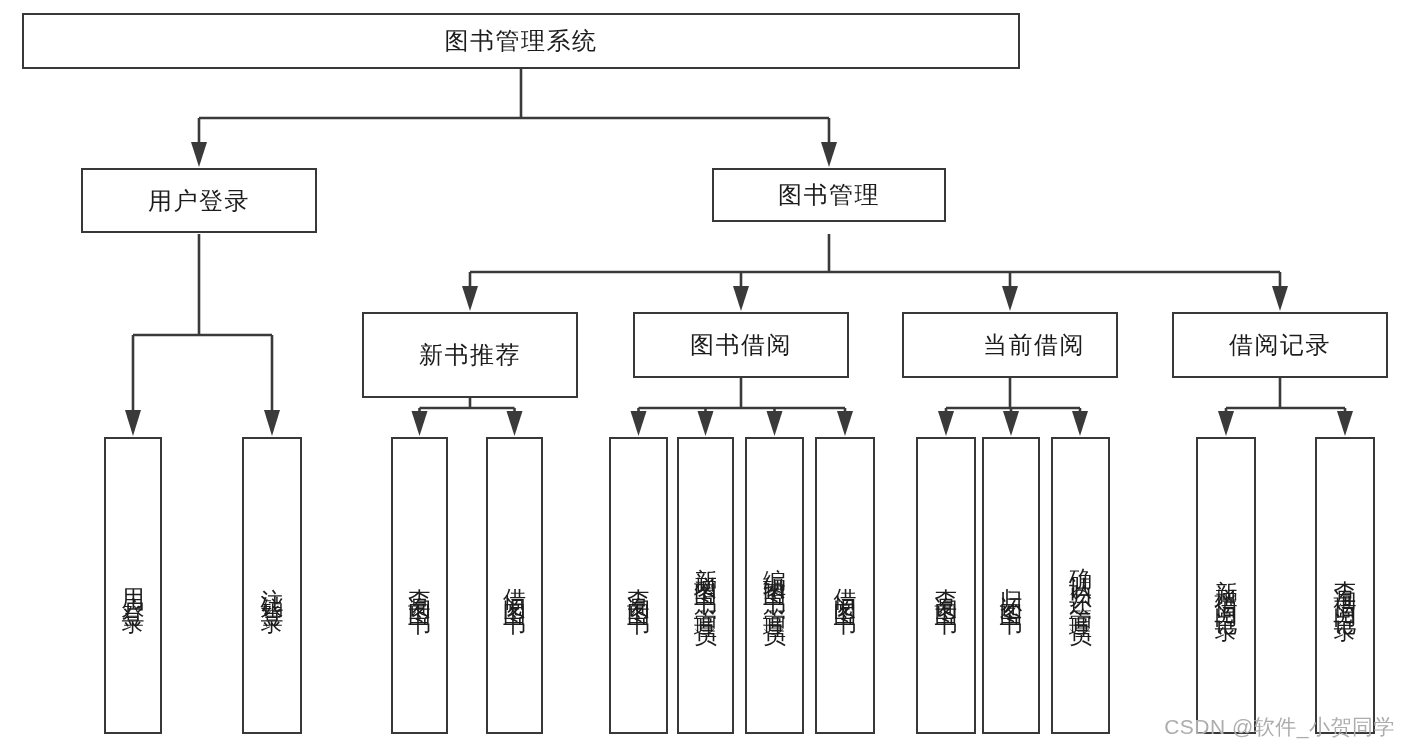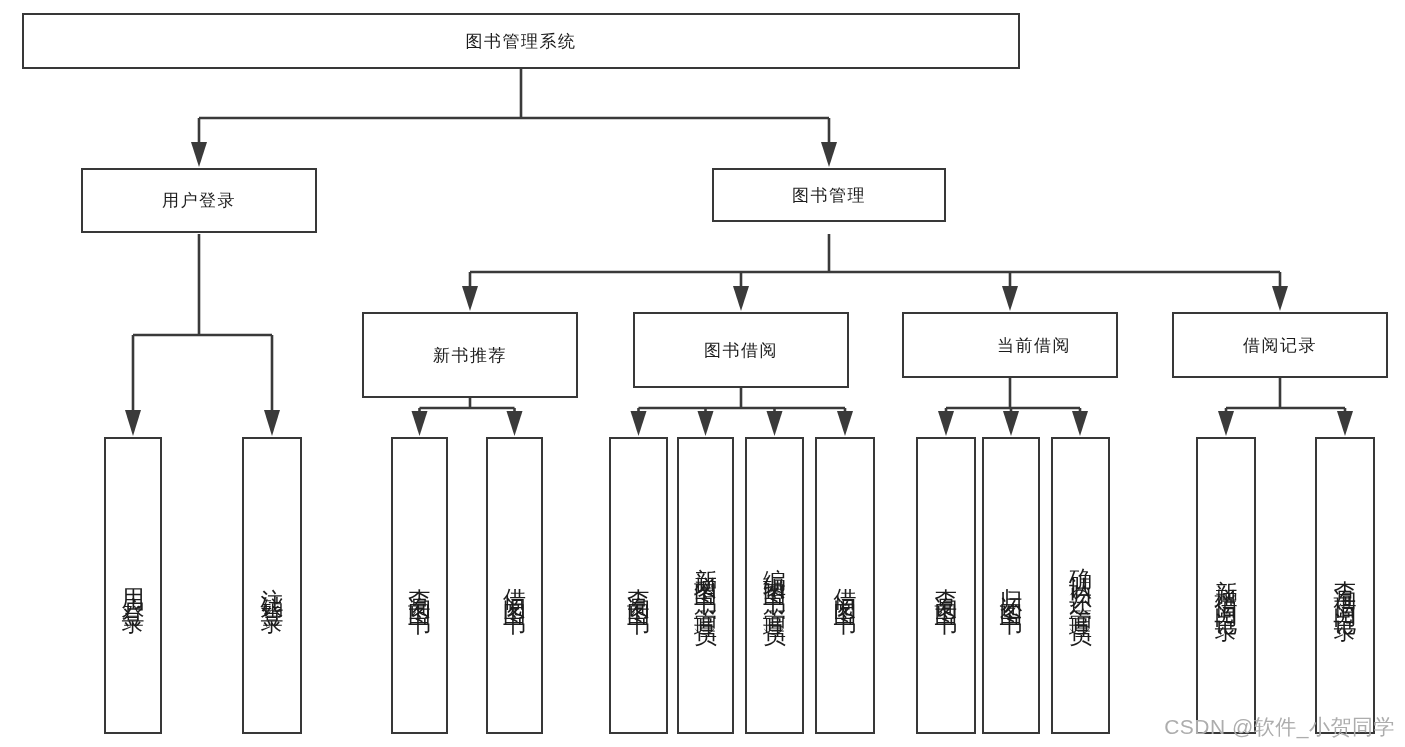--- a/index.html
+++ b/index.html
@@ -21,21 +21,21 @@
     position: absolute;
     background: #ffffff;
     border: 2.5px solid #383838;
     box-sizing: border-box;
     display: flex;
     align-items: center;
     justify-content: center;
     color: #1c1c1c;
     z-index: 2;
   }
-  .hbox { font-size: 17px; letter-spacing: 1.5px; }
+  .hbox { font-size: 24px; letter-spacing: 1.5px; }
   .vbox span {
     writing-mode: vertical-rl;
     text-orientation: mixed;
     font-size: 23px;
     letter-spacing: 8px;
     line-height: 1;
     white-space: nowrap;
   }
   .watermark {
     position: absolute;
@@ -104,21 +104,21 @@
   <div class="node hbox" style="left:81px; top:168px; width:236px; height:65px;">
     <span>用户登录</span>
   </div>
   <div class="node hbox" style="left:712px; top:168px; width:234px; height:54px;">
     <span>图书管理</span>
   </div>
 
   <div class="node hbox" style="left:362px; top:312px; width:216px; height:86px;">
     <span>新书推荐</span>
   </div>
-  <div class="node hbox" style="left:633px; top:312px; width:216px; height:76px;">
+  <div class="node hbox" style="left:633px; top:312px; width:216px; height:66px;">
     <span>图书借阅</span>
   </div>
   <div class="node hbox" style="left:902px; top:312px; width:216px; height:66px;padding-left:48px;">
     <span>当前借阅</span>
   </div>
   <div class="node hbox" style="left:1172px; top:312px; width:216px; height:66px;">
     <span>借阅记录</span>
   </div>
 
   <div class="node vbox" style="left:104px; top:437px; width:58px; height:297px;">

